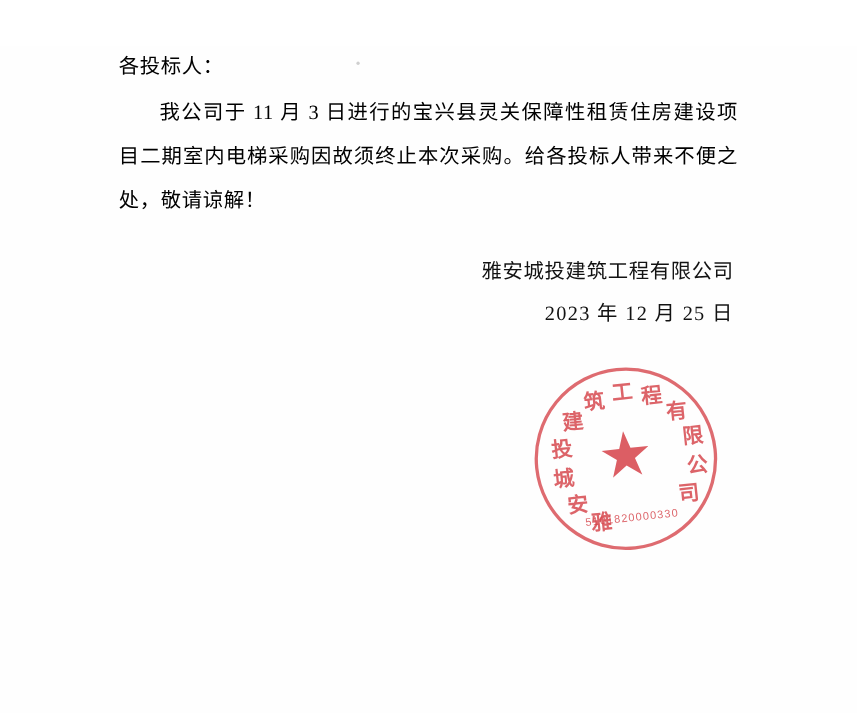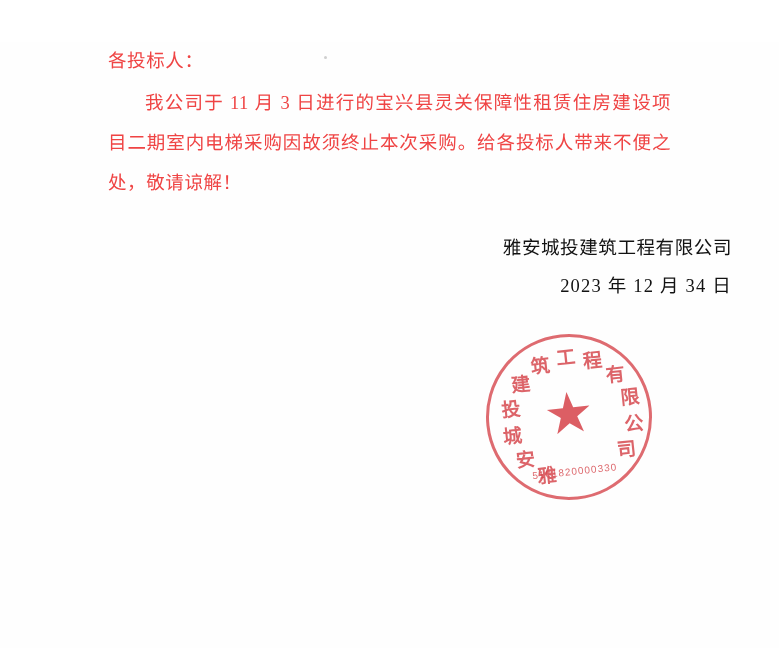--- a/index.html
+++ b/index.html
@@ -37,36 +37,36 @@
   }
   .title-line.second {
     margin-top: 29px;
   }
 
   .body-block {
     margin: 42px 108px 0 108px;
     font-size: 18.5px;
     line-height: 2.16;
     letter-spacing: 0.6px;
-    color: #ef4444;
+    color: #000000;
   }
 
   .salutation {
     text-align: left;
   }
 
   .paragraph {
     text-indent: 2em;
     text-align: justify;
     margin-top: 2px;
   }
 
   .signature-block {
     margin-top: 26px;
-    margin-right: 47px;
+    margin-right: 112px;
     text-align: right;
     font-size: 18.5px;
     line-height: 2.05;
     letter-spacing: 0.6px;
     color: #121212;
     position: relative;
     z-index: 1;
   }
 
   .sign-date {
@@ -152,21 +152,21 @@
   <div class="top-mark"></div>
 
 
   <div class="body-block">
     <div class="salutation">各投标人：</div>
     <div class="paragraph">我公司于 11 月 3 日进行的宝兴县灵关保障性租赁住房建设项目二期室内电梯采购因故须终止本次采购。给各投标人带来不便之处，敬请谅解！</div>
   </div>
 
   <div class="signature-block">
     <div>雅安城投建筑工程有限公司</div>
-    <div class="sign-date">2023 年 12 月 34 日</div>
+    <div class="sign-date">2023 年 12 月 25 日</div>
   </div>
 
   <div class="seal">
     <div class="seal-text">
       <span style="transform: rotate(-150deg) translateY(-62px) rotate(150deg);">雅</span>
       <span style="transform: rotate(-125deg) translateY(-62px) rotate(125deg);">安</span>
       <span style="transform: rotate(-100deg) translateY(-62px) rotate(100deg);">城</span>
       <span style="transform: rotate(-75deg) translateY(-62px) rotate(75deg);">投</span>
       <span style="transform: rotate(-50deg) translateY(-62px) rotate(50deg);">建</span>
       <span style="transform: rotate(-25deg) translateY(-62px) rotate(25deg);">筑</span>

